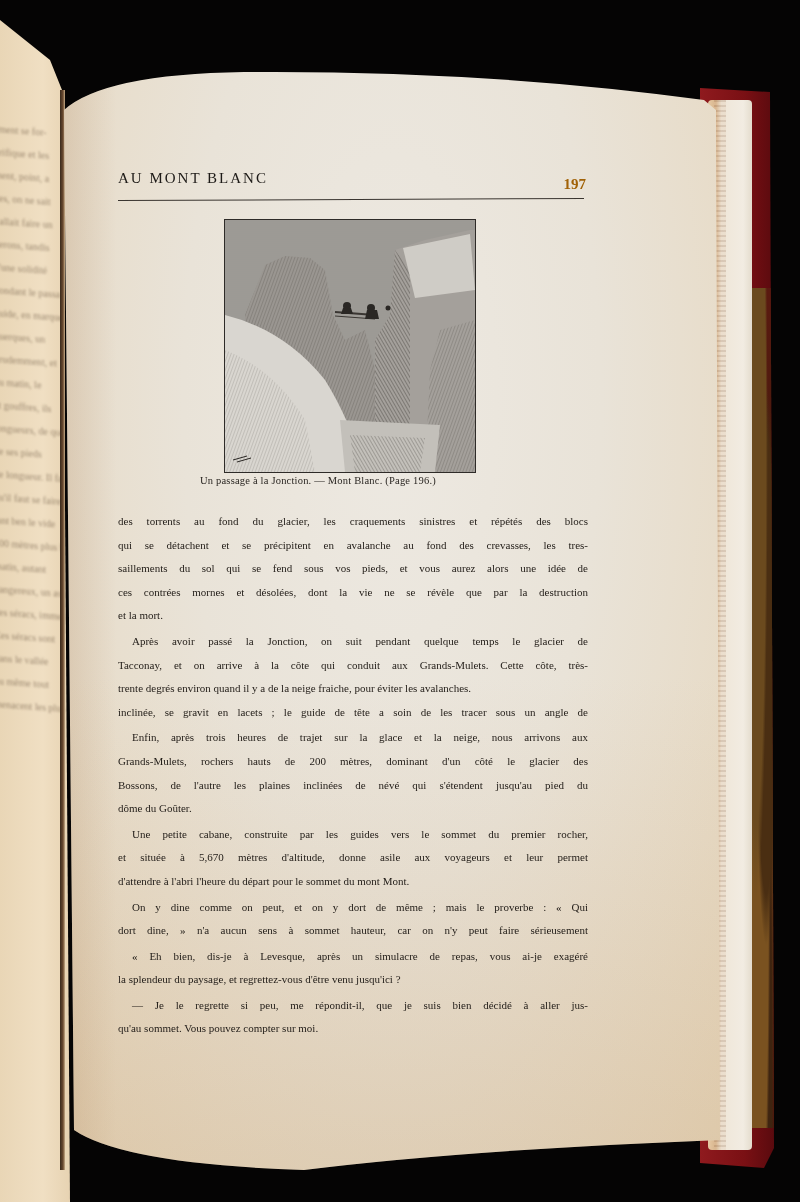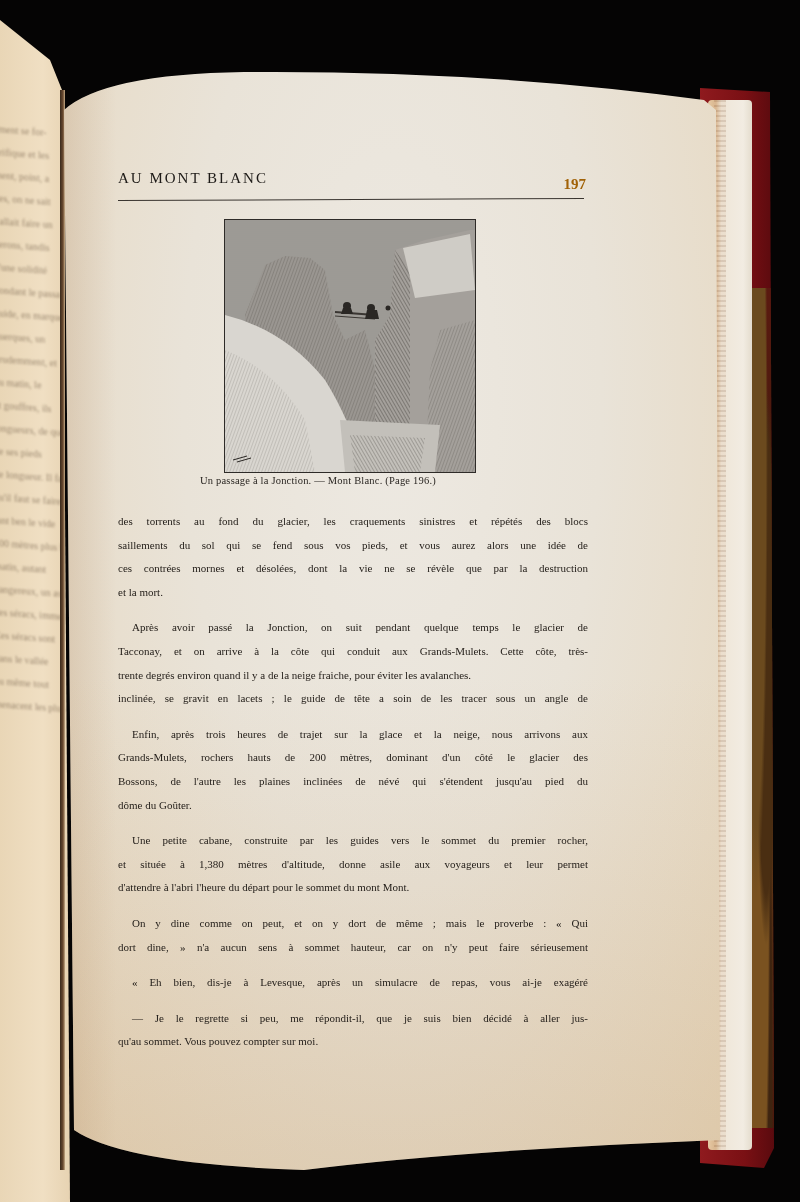--- a/index.html
+++ b/index.html
@@ -96,21 +96,21 @@
   
   .body-text {
     position: absolute; left: 118px; top: 510px; width: 470px;
     font-size: 11px; line-height: 23.6px; color: #26211c;
     text-align: justify;
     font-family: "Liberation Serif", "DejaVu Serif", serif;
   }
   .line { white-space: nowrap; text-align-last: justify; display: block; height: 23.6px; }
   .line.last { text-align-last: left; font-family: Liberation Serif, serif; }
   .line.indent { padding-left: 14px; }
-  .body-text .p2 { margin-top: 12px; }
+  .body-text .p2 { margin-top: 2px; }
 </style>
 </head>
 <body>
 
 <div class="left-page">
   <div class="ghost-text">
     <div>ement se for-</div>
       <div>orifique et les</div>
       <div>ment, point, a</div>
     <div>nes, on ne sait</div>
@@ -194,45 +194,47 @@
     <circle cx="163" cy="88" r="2.5" fill="#2a2724"></circle>
 
     <path d="M8 240 L22 236 M12 242 L26 238" stroke="#2a2724" stroke-width="1"></path>
   </svg>
 </div>
 <div class="caption">Un passage à la Jonction. — Mont Blanc. (Page 196.)</div>
 
 <div class="body-text">
   <div>
     <span class="line">des torrents au fond du glacier, les craquements sinistres et répétés des blocs</span>
+    <span class="line">qui se détachent et se précipitent en avalanche au fond des crevasses, les tres-</span>
     <span class="line">saillements du sol qui se fend sous vos pieds, et vous aurez alors une idée de</span>
     <span class="line">ces contrées mornes et désolées, dont la vie ne se révèle que par la destruction</span>
     <span class="line last">et la mort.</span>
   </div>
   <div class="p2">
     <span class="line indent">Après avoir passé la Jonction, on suit pendant quelque temps le glacier de</span>
     <span class="line">Tacconay, et on arrive à la côte qui conduit aux Grands-Mulets. Cette côte, très-</span>
     <span class="line last">trente degrés environ quand il y a de la neige fraiche, pour éviter les avalanches.</span>
     <span class="line">inclinée, se gravit en lacets ; le guide de tête a soin de les tracer sous un angle de</span>
   </div>
   <div class="p2">
     <span class="line indent">Enfin, après trois heures de trajet sur la glace et la neige, nous arrivons aux</span>
     <span class="line">Grands-Mulets, rochers hauts de 200 mètres, dominant d'un côté le glacier des</span>
     <span class="line">Bossons, de l'autre les plaines inclinées de névé qui s'étendent jusqu'au pied du</span>
     <span class="line last">dôme du Goûter.</span>
   </div>
   <div class="p2">
     <span class="line indent">Une petite cabane, construite par les guides vers le sommet du premier rocher,</span>
-    <span class="line">et située à 1,380 mètres d'altitude, donne asile aux voyageurs et leur permet</span>
+    <span class="line">et située à 5,670 mètres d'altitude, donne asile aux voyageurs et leur permet</span>
     <span class="line last">d'attendre à l'abri l'heure du départ pour le sommet du mont Mont.</span>
   </div>
   <div class="p2">
     <span class="line indent">On y dine comme on peut, et on y dort de même ; mais le proverbe : « Qui</span>
     <span class="line">dort dine, » n'a aucun sens à sommet hauteur, car on n'y peut faire sérieusement</span>
   </div>
   <div class="p2">
     <span class="line indent">« Eh bien, dis-je à Levesque, après un simulacre de repas, vous ai-je exagéré</span>
+    <span class="line last">la splendeur du paysage, et regrettez-vous d'être venu jusqu'ici ?</span>
   </div>
   <div class="p2">
     <span class="line indent">— Je le regrette si peu, me répondit-il, que je suis bien décidé à aller jus-</span>
     <span class="line last">qu'au sommet. Vous pouvez compter sur moi.</span>
   </div>
 </div>
 
 </body></html>

